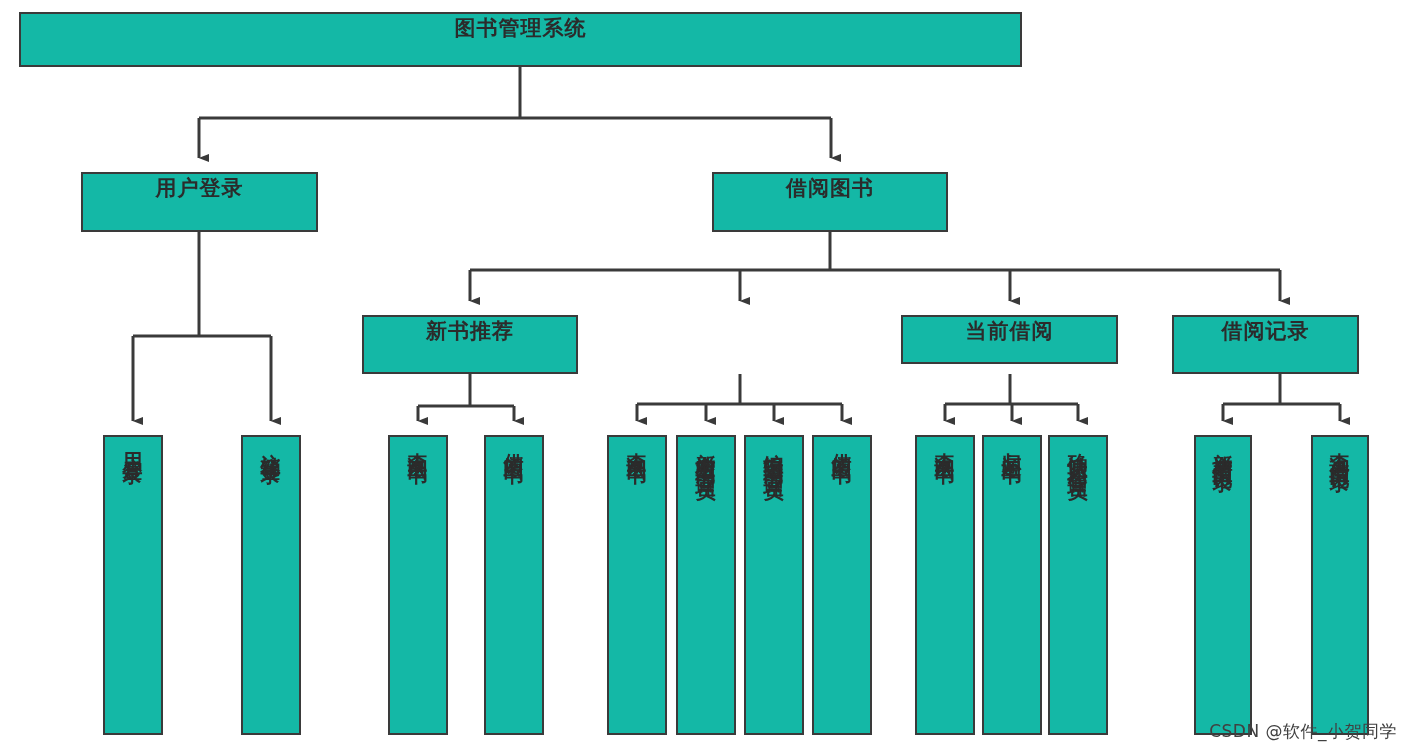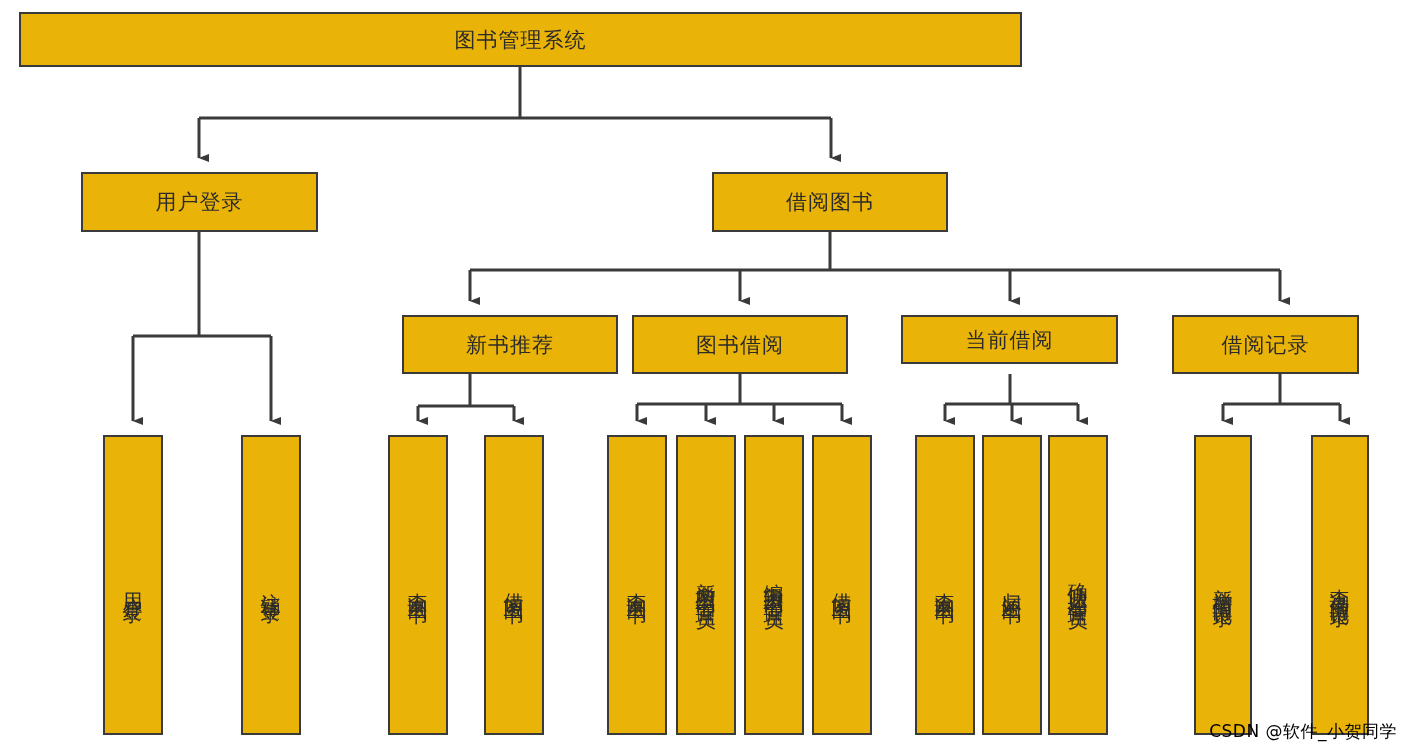--- a/index.html
+++ b/index.html
@@ -22,25 +22,26 @@
     left: 0;
     top: 0;
     width: 1405px;
     height: 747px;
     pointer-events: none;
   }
   .node {
     position: absolute;
     box-sizing: border-box;
     border: 2px solid #3a3a3a;
-    background: #eab308;
+    background: #14b8a6;
     display: flex;
-    align-items: center;
+    align-items: flex-start;
     justify-content: center;
     color: #2b2b2b;
+    font-weight: bold;
   }
   .node.horiz {
     font-size: 21px;
     letter-spacing: 1px;
   }
   .node.vert {
     font-size: 20px;
   }
   .node.vert .vtext {
     writing-mode: vertical-rl;
@@ -51,21 +52,21 @@
     max-height: 100%;
   }
   .label {
     white-space: nowrap;
   }
   #watermark {
     position: absolute;
     right: 8px;
     bottom: 4px;
     font-size: 17px;
-    color: #000000;
+    color: #404040;
     letter-spacing: 0.5px;
     white-space: nowrap;
   }
 </style>
 </head>
 <body>
 
 <div id="canvas">
 
   <svg id="edges" viewBox="0 0 1405 747">
@@ -123,25 +124,22 @@
     <span class="label">图书管理系统</span>
   </div>
 
   <div class="node horiz" style="left:81px; top:172px; width:237px; height:60px;">
     <span class="label">用户登录</span>
   </div>
   <div class="node horiz" style="left:712px; top:172px; width:236px; height:60px;">
     <span class="label">借阅图书</span>
   </div>
 
-  <div class="node horiz" style="left:362px; top:315px; width:216px; height:59px;margin-left:40px;">
+  <div class="node horiz" style="left:362px; top:315px; width:216px; height:59px;">
     <span class="label">新书推荐</span>
-  </div>
-  <div class="node horiz" style="left:632px; top:315px; width:216px; height:59px;">
-    <span class="label">图书借阅</span>
   </div>
   <div class="node horiz" style="left:901px; top:315px; width:217px; height:49px;">
     <span class="label">当前借阅</span>
   </div>
   <div class="node horiz" style="left:1172px; top:315px; width:187px; height:59px;">
     <span class="label">借阅记录</span>
   </div>
 
   <div class="node vert" style="left:103px; top:435px; width:60px; height:300px;">
     <span class="vtext">用户登录</span>

